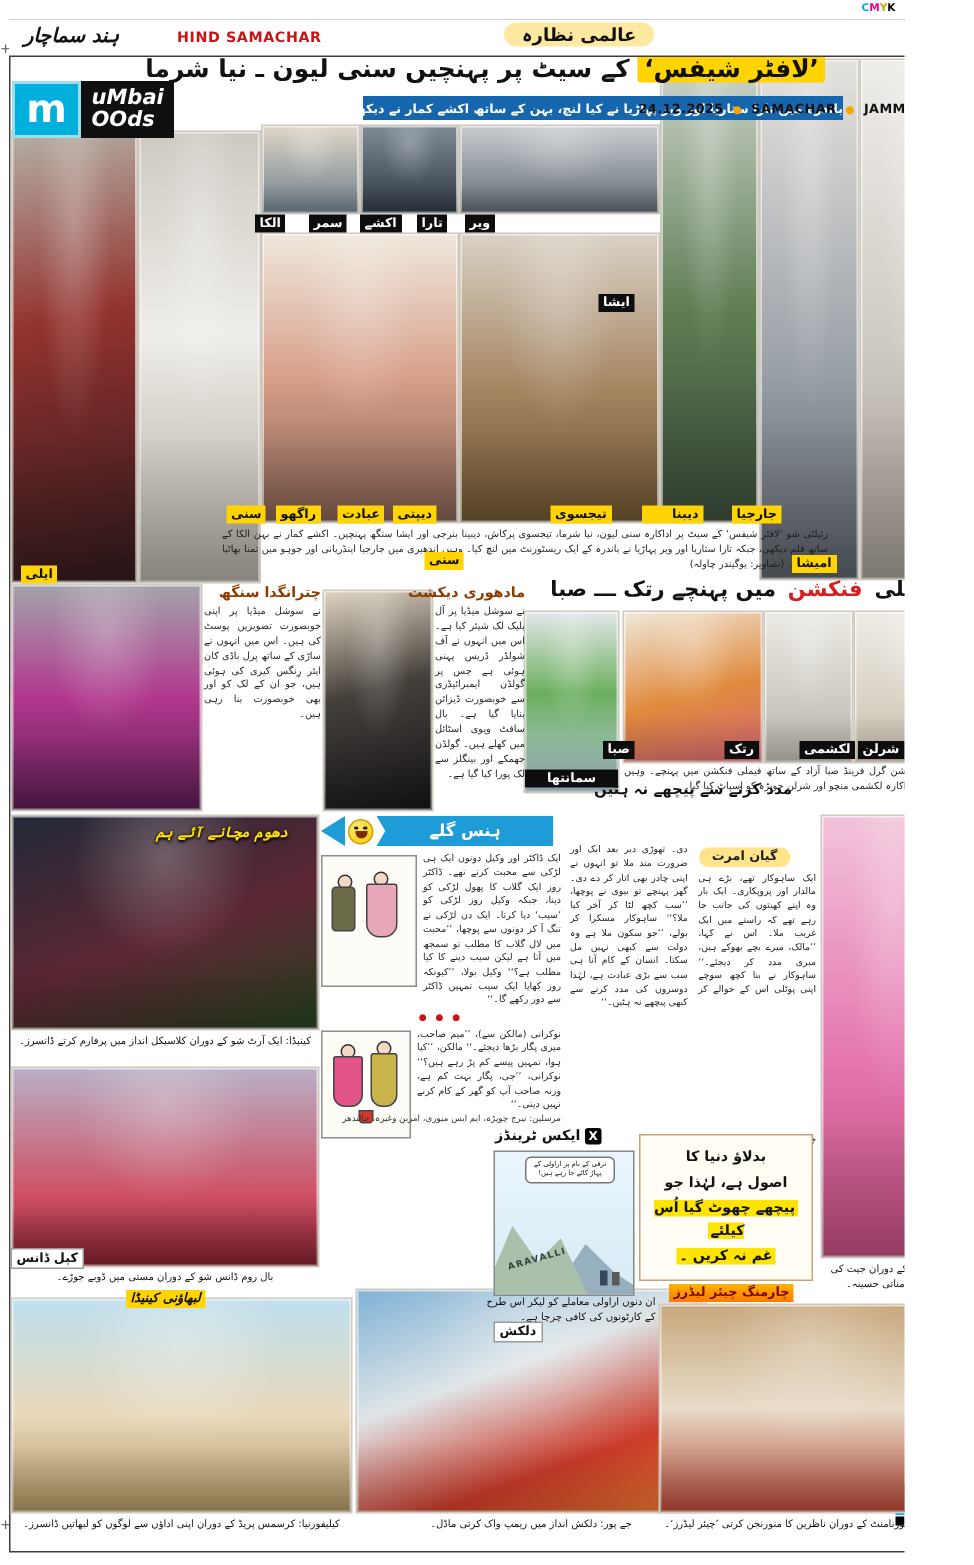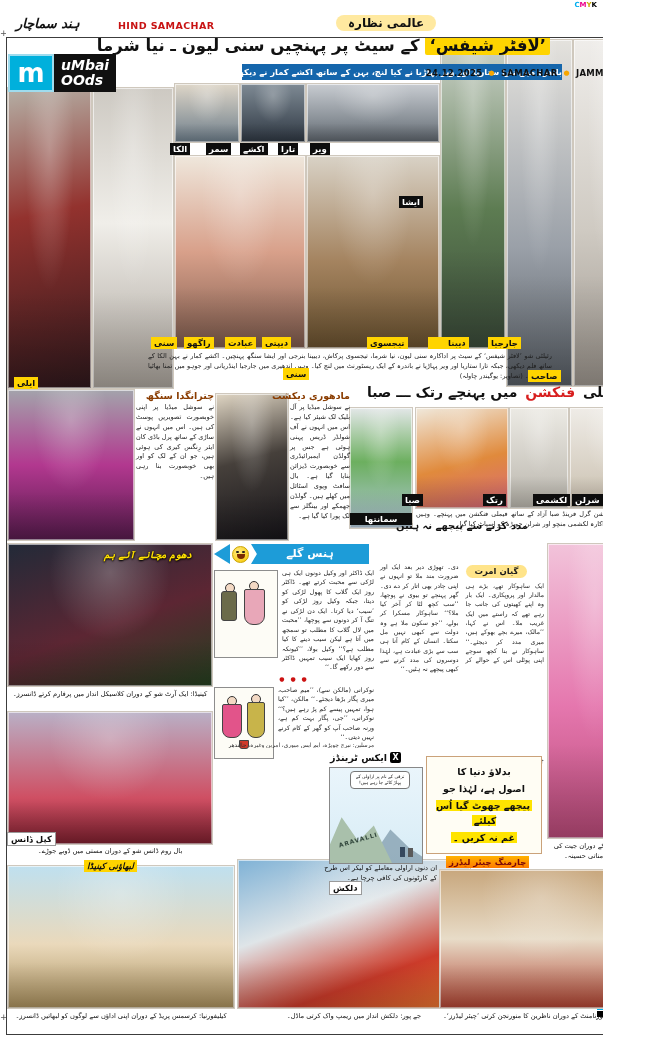--- a/index.html
+++ b/index.html
@@ -174,21 +174,21 @@
   <div class="lbl lbl-d" style="left:278px;top:143px;">تارا</div>
   <div class="lbl lbl-d" style="left:310px;top:143px;">ویر</div>
   <div class="lbl lbl-d" style="left:399px;top:196px;">ایشا</div>
   <div class="lbl lbl-y" style="left:151px;top:337px;">سنی</div>
   <div class="lbl lbl-y" style="left:184px;top:337px;">راگھو</div>
   <div class="lbl lbl-y" style="left:225px;top:337px;">عبادت</div>
   <div class="lbl lbl-y" style="left:262px;top:337px;">دیپتی</div>
   <div class="lbl lbl-y" style="left:367px;top:337px;">تیجسوی</div>
   <div class="lbl lbl-y" style="left:428px;top:337px;padding-left:20px;">دیبنا</div>
   <div class="lbl lbl-y" style="left:488px;top:337px;">جارجیا</div>
-  <div class="lbl lbl-y" style="left:528px;top:370px;">صاحب</div>
+  <div class="lbl lbl-y" style="left:528px;top:370px;">امیشا</div>
   <div class="lbl lbl-y" style="left:612px;top:370px;">نیا</div>
   <div class="lbl lbl-y" style="left:283px;top:368px;">سنی</div>
   <div class="lbl lbl-y" style="left:14px;top:377px;">ایلی</div>
 
   <div class="bodytxt" style="left:148px;top:352px;width:404px;height:38px;">رئیلٹی شو ’لافٹر شیفس‘ کے سیٹ پر اداکارہ سنی لیون، نیا شرما، تیجسوی پرکاش، دیبینا بنرجی اور ایشا سنگھ پہنچیں۔ اکشے کمار نے بہن الکا کے ساتھ فلم دیکھی، جبکہ تارا ستاریا اور ویر پہاڑیا نے باندرہ کے ایک ریسٹورنٹ میں لنچ کیا۔ وہیں اندھیری میں جارجیا اینڈریانی اور جوہو میں تمنا بھاٹیا نظر آئیں۔ (تصاویر: یوگیندر چاولہ)</div>
 
   <div class="photo p-chitra" style="left:8px;top:390px;width:126px;height:150px;"></div>
   <div class="h-maroon" style="left:136px;top:390px;width:78px;">چترانگدا سنگھ</div>
   <div class="bodytxt" style="left:136px;top:403px;width:78px;height:136px;">نے سوشل میڈیا پر اپنی خوبصورت تصویریں پوسٹ کی ہیں۔ اس میں انہوں نے ساڑی کے ساتھ پرل باڈی کان ایئر رِنگس کیری کی ہوئی ہیں، جو ان کے لک کو اور بھی خوبصورت بنا رہی ہیں۔</div>
   <div class="photo p-madhuri" style="left:216px;top:394px;width:72px;height:146px;"></div>

